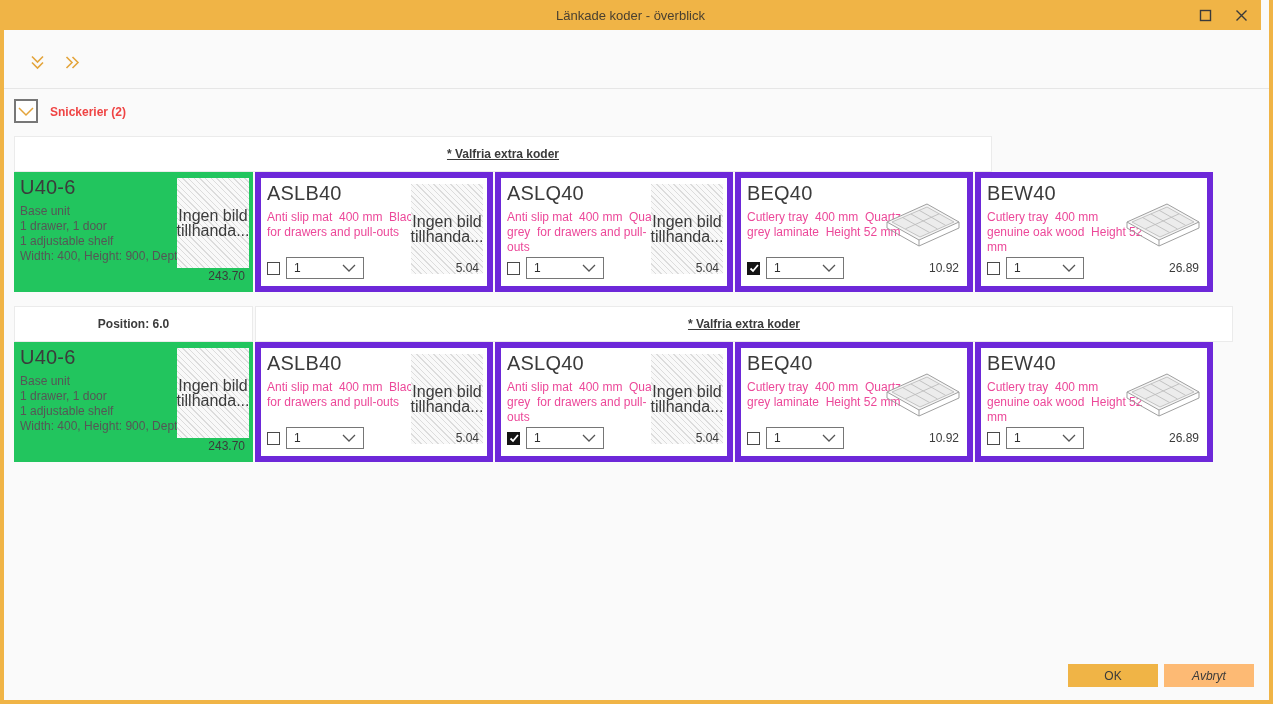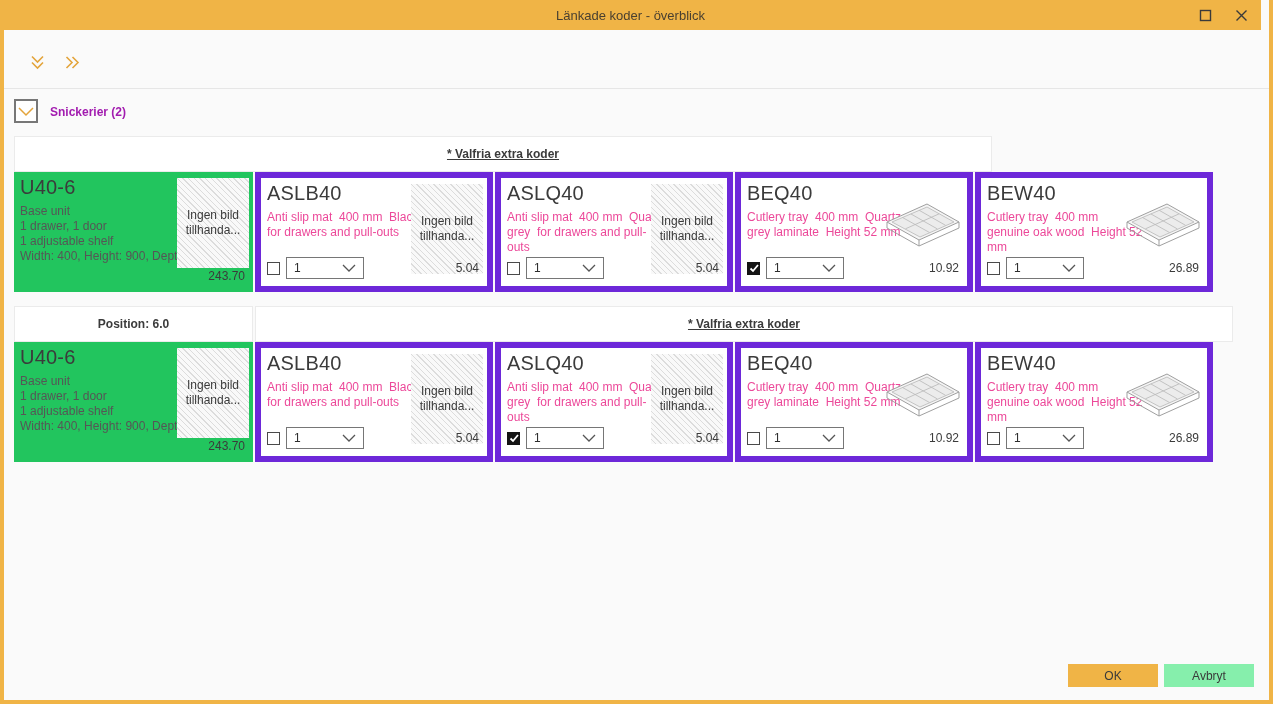--- a/index.html
+++ b/index.html
@@ -34,21 +34,21 @@
   .divider { position:absolute; top:88px; left:0; right:0; height:1px; background:#e6e6e6; }
 
   
   .section-toggle {
     position:absolute; top:99px; left:14px; width:24px; height:24px;
     background:#fff; border:2px solid #777; display:flex; align-items:center; justify-content:center;
     cursor:pointer;
   }
   .section-label {
     position:absolute; top:105px; left:50px;
-    font-size:12px; font-weight:bold; color:#a21caf;
+    font-size:12px; font-weight:bold; color:#ef4444;
   }
 
   
   .group { position:absolute; left:14px; width:1219px; }
   .group-1 { top:136px; }
   .group-2 { top:306px; }
   .header-row { display:flex; gap:2px; height:36px; }
   .header-cell {
     background:#fff; border:1px solid #ebebeb;
     display:flex; align-items:center; justify-content:center;
@@ -72,21 +72,21 @@
   }
   .main-lines { position:absolute; top:32px; left:6px; width:158px; }
   .main-line {
     font-size:12px; line-height:15px; color:#565656;
     white-space:nowrap; overflow:hidden;
   }
   .hatch {
     position:absolute; top:6px; right:4px; width:72px; height:90px;
     background:repeating-linear-gradient(45deg,#f9f9f9 0px,#f9f9f9 3px,#dcdcdc 3px,#dcdcdc 4px);
     display:flex; align-items:center; justify-content:center; text-align:center;
-    font-size:12px; line-height:15px; color:#3b3b3b; padding:4px;
+    font-size:16px; line-height:15px; color:#3b3b3b; padding:4px;
   }
   .tray-img { position:absolute; top:16px; right:2px; }
 
   .card-bottom {
     position:absolute; left:6px; right:8px; bottom:7px; height:22px;
     display:flex; align-items:center;
   }
   .checkbox {
     width:13px; height:13px; border:1px solid #4a4a4a; background:#fff;
     display:inline-flex; align-items:center; justify-content:center; cursor:pointer;
@@ -109,21 +109,21 @@
   
   .footer {
     position:absolute; right:19px; bottom:17px; display:flex; gap:6px;
   }
   .btn {
     width:90px; height:23px; border:none; font-size:12px; color:#3a3a3a;
     display:flex; align-items:center; justify-content:center; cursor:pointer;
     font-family:"Liberation Sans", sans-serif;
   }
   .btn-ok { background:#F0B446; }
-  .btn-cancel { background:#86efac; }
+  .btn-cancel { background:#fdba74;font-style:italic; }
 </style>
 </head>
 <body>
 
 <svg width="0" height="0" style="position:absolute">
   <defs>
     <g id="tray">
       <polygon points="6,28 46,10 78,28 38,46" fill="#f5f5f5" stroke="#9f9f9f" stroke-width="1"></polygon>
       <polyline points="6,28 6,34 38,52 78,34 78,28" fill="none" stroke="#9f9f9f" stroke-width="1"></polyline>
       <line x1="38" y1="46" x2="38" y2="52" stroke="#9f9f9f" stroke-width="1"></line>

